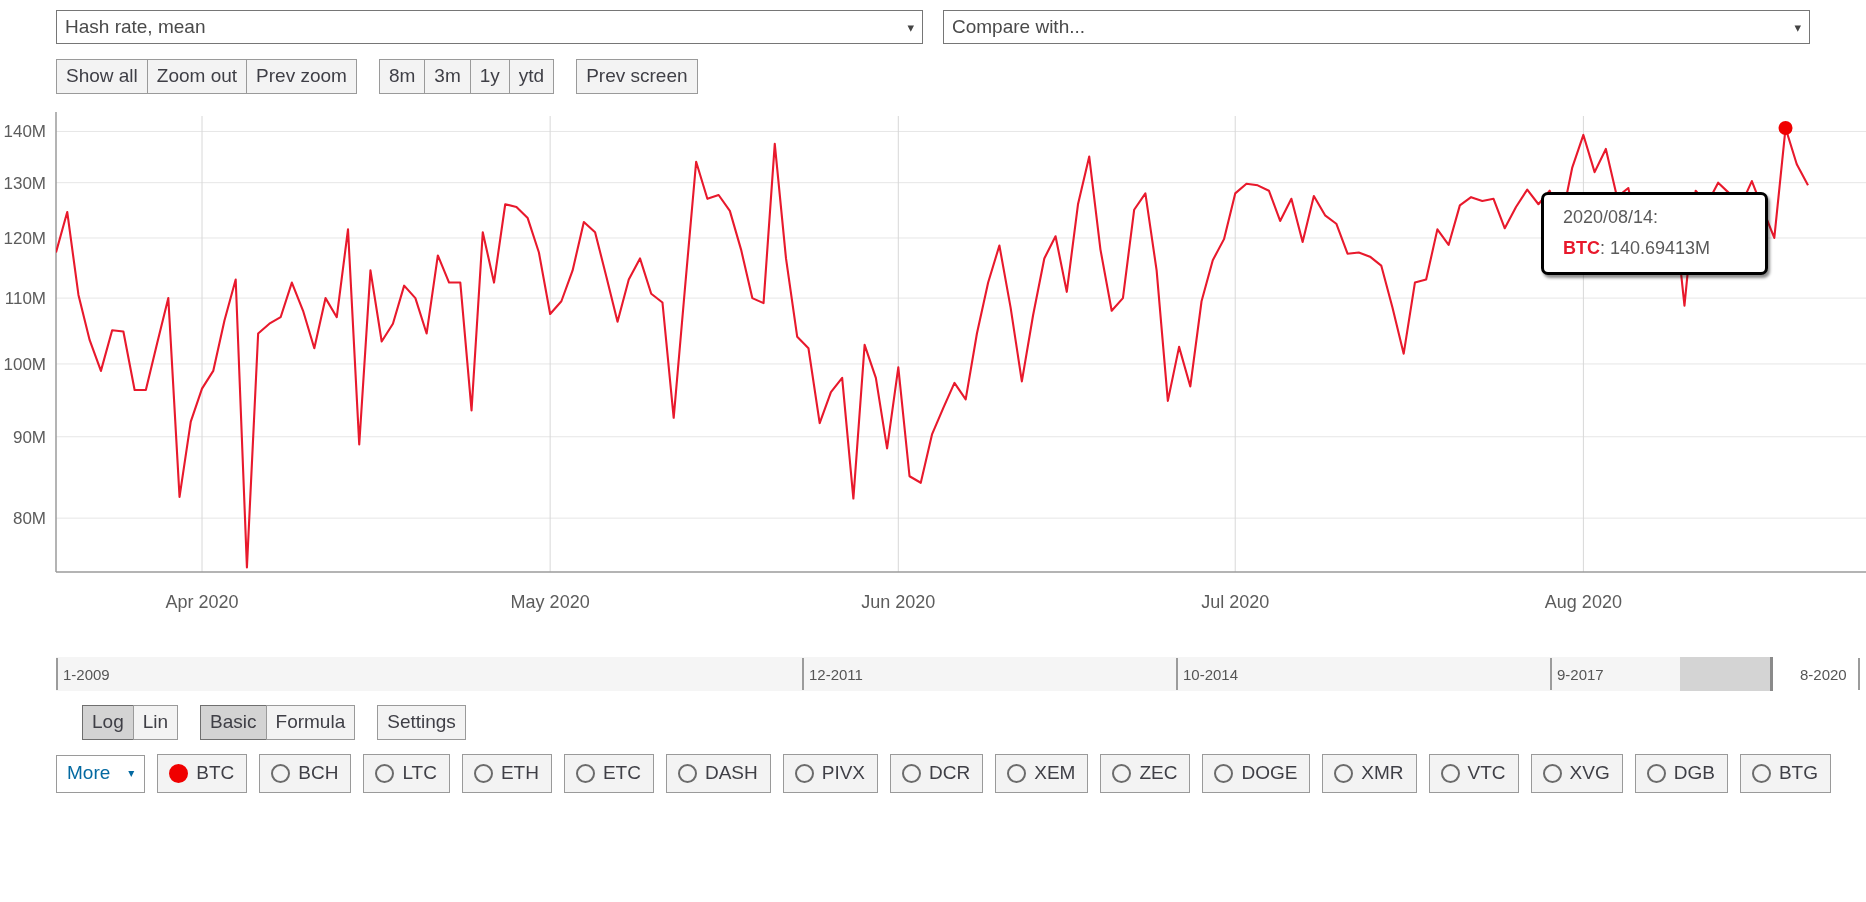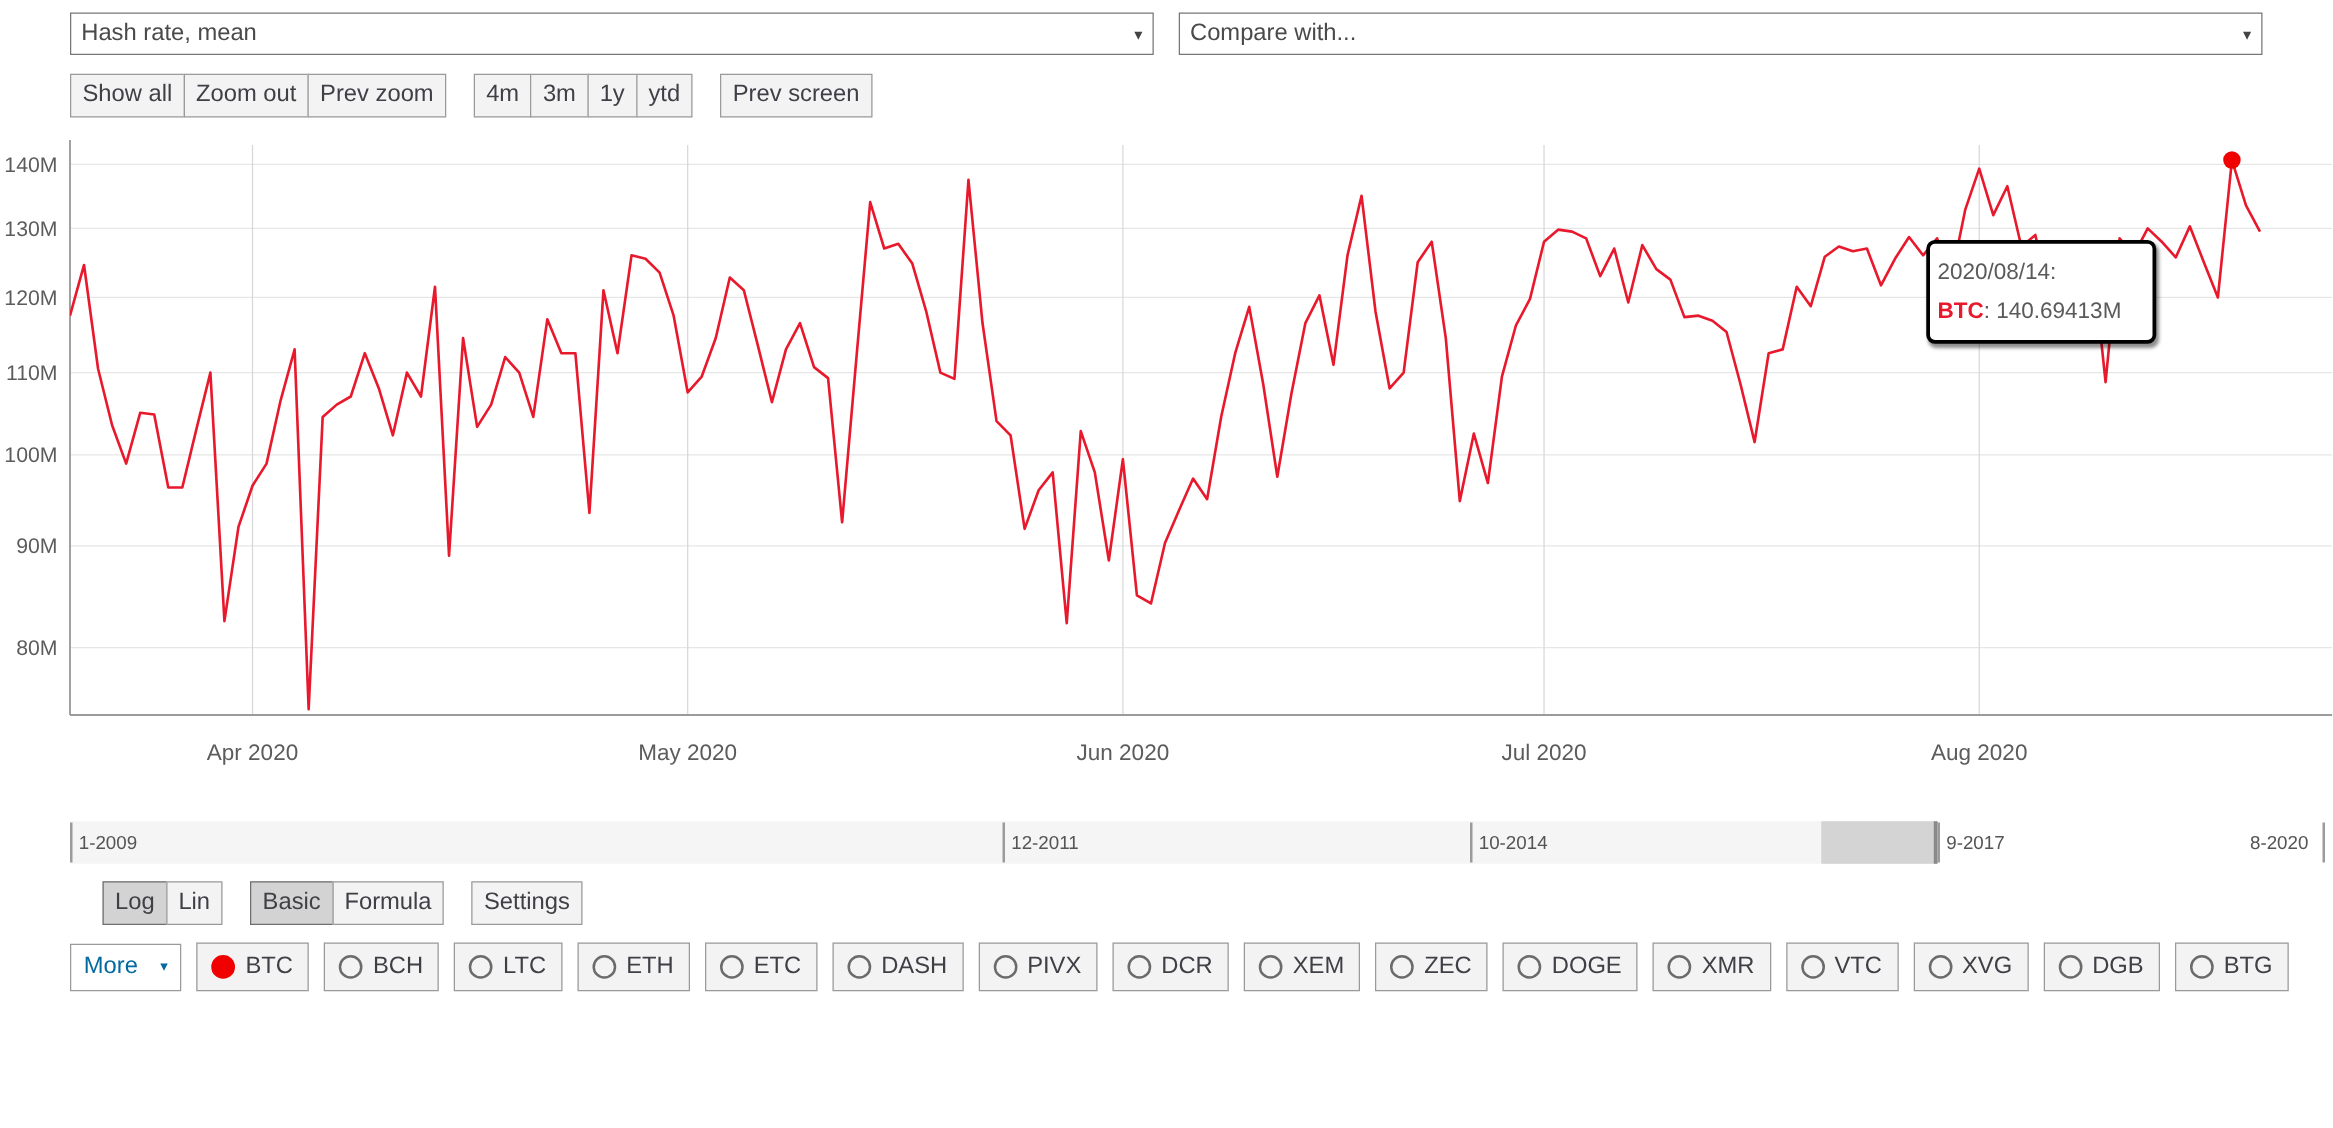--- a/index.html
+++ b/index.html
@@ -17,30 +17,30 @@
   .btn{border:1px solid #9a9a9a;background:#f3f3f3;color:#3f3f46;
        font-size:19px;line-height:1;padding:6px 9px 8px 9px;margin-left:-1px;
        font-family:"Liberation Sans",sans-serif;cursor:pointer;white-space:nowrap;}
   .btn:first-child{margin-left:0;}
   .btn.sel-on{background:#d3d3d3;border-color:#6f6f6f;}
 
   
   .chart-wrap{position:relative;width:1866px;height:545px;margin-top:10px;}
   .chart-wrap svg{display:block;}
 
-  .tooltip{position:absolute;left:1541px;top:88px;width:184px;
+  .tooltip{position:absolute;left:1541px;top:88px;width:227px;
            background:#fff;border:3px solid #000;border-radius:7px;
            box-shadow:2px 3px 3px rgba(0,0,0,.45);
-           padding:9px 12px 9px 6px;box-sizing:border-box;z-index:20;}
+           padding:9px 12px 9px 19px;box-sizing:border-box;z-index:20;}
   .tooltip .tt-date{font-size:18px;color:#5a5a5a;line-height:1.55;}
   .tooltip .tt-val{font-size:18px;color:#5a5a5a;line-height:1.55;margin-top:3px;}
   .tooltip .tt-ser{color:#e8192c;font-weight:bold;}
 
   
-  .nav-bar{position:relative;width:1494px;height:34px;margin:8px 0 14px 56px;
+  .nav-bar{position:relative;width:1717px;height:34px;margin:8px 0 14px 56px;
            background:#f5f5f5;border:0;box-sizing:border-box;}
   .nav-bar .nav-mask{position:absolute;top:0;bottom:0;right:0;width:93px;background:#d4d4d4;}
   .nav-bar .nav-handle{position:absolute;top:0;bottom:0;width:3px;background:#8a8a8a;}
   .nav-lbl{position:absolute;top:9px;font-size:15px;color:#555;white-space:nowrap;}
   .nav-tick{position:absolute;top:1px;bottom:1px;width:2px;background:#9b9b9b;}
 
   
   .bottom-row{display:flex;align-items:center;gap:22px;padding-left:56px;margin-top:14px;margin-left:26px;}
   .coin-row{display:flex;align-items:center;gap:12px;padding-left:56px;margin-top:14px;}
   .coin-btn{display:flex;align-items:center;gap:8px;border:1px solid #9a9a9a;background:#f3f3f3;
@@ -67,21 +67,21 @@
   </div>
 </div>
 
 <div class="toolbar">
   <div class="btn-group" id="tb1">
       <div class="btn">Show all</div>
       <div class="btn">Zoom out</div>
       <div class="btn">Prev zoom</div>
     </div>
   <div class="btn-group" id="tb2">
-      <div class="btn">4m</div>
+      <div class="btn">8m</div>
       <div class="btn">3m</div>
       <div class="btn">1y</div>
       <div class="btn">ytd</div>
     </div>
   <div class="btn-group" id="tb3">
       <div class="btn">Prev screen</div>
     </div>
 </div>
 
 <div class="chart-wrap">

